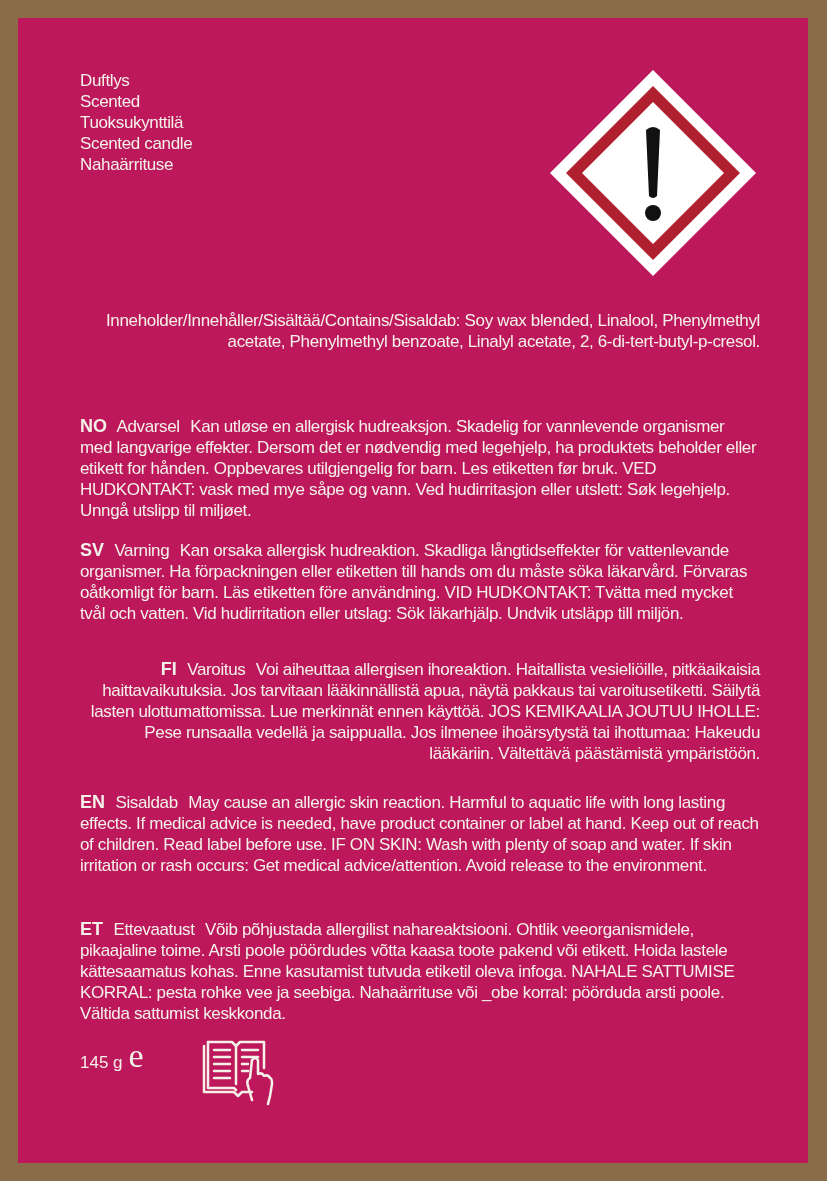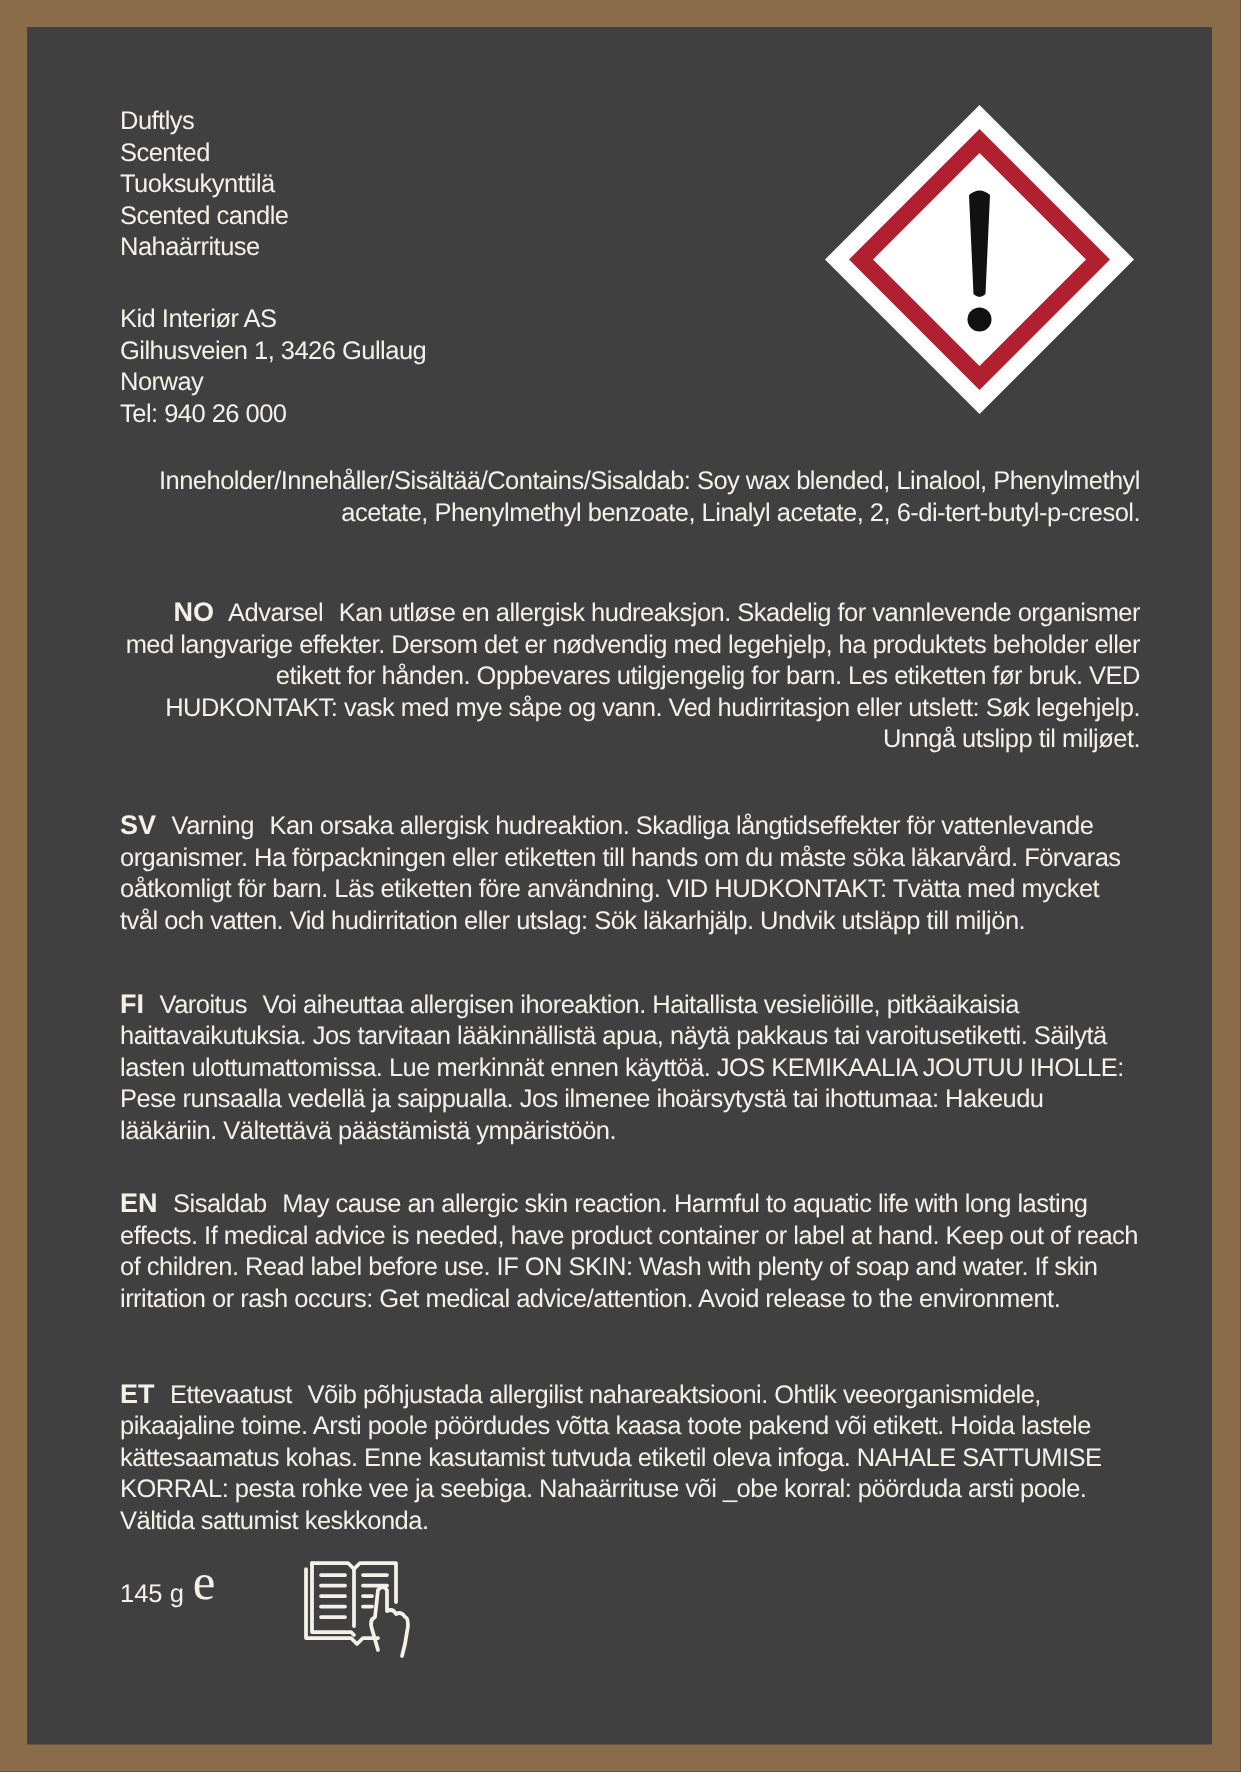--- a/index.html
+++ b/index.html
@@ -7,38 +7,38 @@
       width: 827px; height: 1181px;
       background: #8a6b4a;
       position: relative;
       overflow: hidden;
       font-family: "Liberation Sans", sans-serif;
     }
     .label {
       position: absolute;
       left: 18px; top: 18px;
       width: 790px; height: 1145px;
-      background: #404040;
+      background: #be185d;
       color: #f4f1e8;
     }
     .block {
       position: absolute;
       left: 62px;
       font-size: 17px;
       line-height: 21px;
       letter-spacing: -0.35px;
     }
     .names { top: 52px; }
     .names div, .company div { white-space: nowrap; }
     .company { top: 184px; }
     .contains { top: 292px; width: 680px; text-align: right; }
     .section { width: 680px; }
-    .sec-no { top: 380px; text-align: right; }
+    .sec-no { top: 398px; }
     .sec-sv { top: 522px; }
-    .sec-fi { top: 641px; }
+    .sec-fi { top: 641px; text-align: right; }
     .sec-en { top: 774px; }
     .sec-et { top: 901px; }
     .code { font-weight: bold; font-size: 18px; margin-right: 6px; letter-spacing: 0; }
     .signal { margin-right: 6px; }
     .ghs {
       position: absolute;
       left: 530px; top: 50px;
       width: 210px; height: 210px;
     }
     .bottom {
@@ -62,26 +62,20 @@
 <div class="label">
 
   <div class="block names">
     <div>Duftlys</div>
     <div>Scented</div>
     <div>Tuoksukynttilä</div>
     <div>Scented candle</div>
     <div>Nahaärrituse</div>
   </div>
 
-  <div class="block company">
-    <div>Kid Interiør AS</div>
-    <div>Gilhusveien 1, 3426 Gullaug</div>
-    <div>Norway</div>
-    <div>Tel: 940 26 000</div>
-  </div>
 
   <svg class="ghs" viewBox="0 0 210 210">
     <polygon points="105,2 208,105 105,208 2,105" fill="#ffffff"></polygon>
     <polygon points="105,18 192,105 105,192 18,105" fill="#b0202e"></polygon>
     <polygon points="105,34 176,105 105,176 34,105" fill="#ffffff"></polygon>
     <path d="M98,62 Q105,56 112,62 L109,128 Q105,132 101,128 Z" fill="#111111"></path>
     <circle cx="105" cy="145" r="8" fill="#111111"></circle>
   </svg>
 
   <div class="block contains">Inneholder/Innehåller/Sisältää/Contains/Sisaldab: Soy wax blended, Linalool, Phenylmethyl acetate, Phenylmethyl benzoate, Linalyl acetate, 2, 6-di-tert-butyl-p-cresol.</div>

